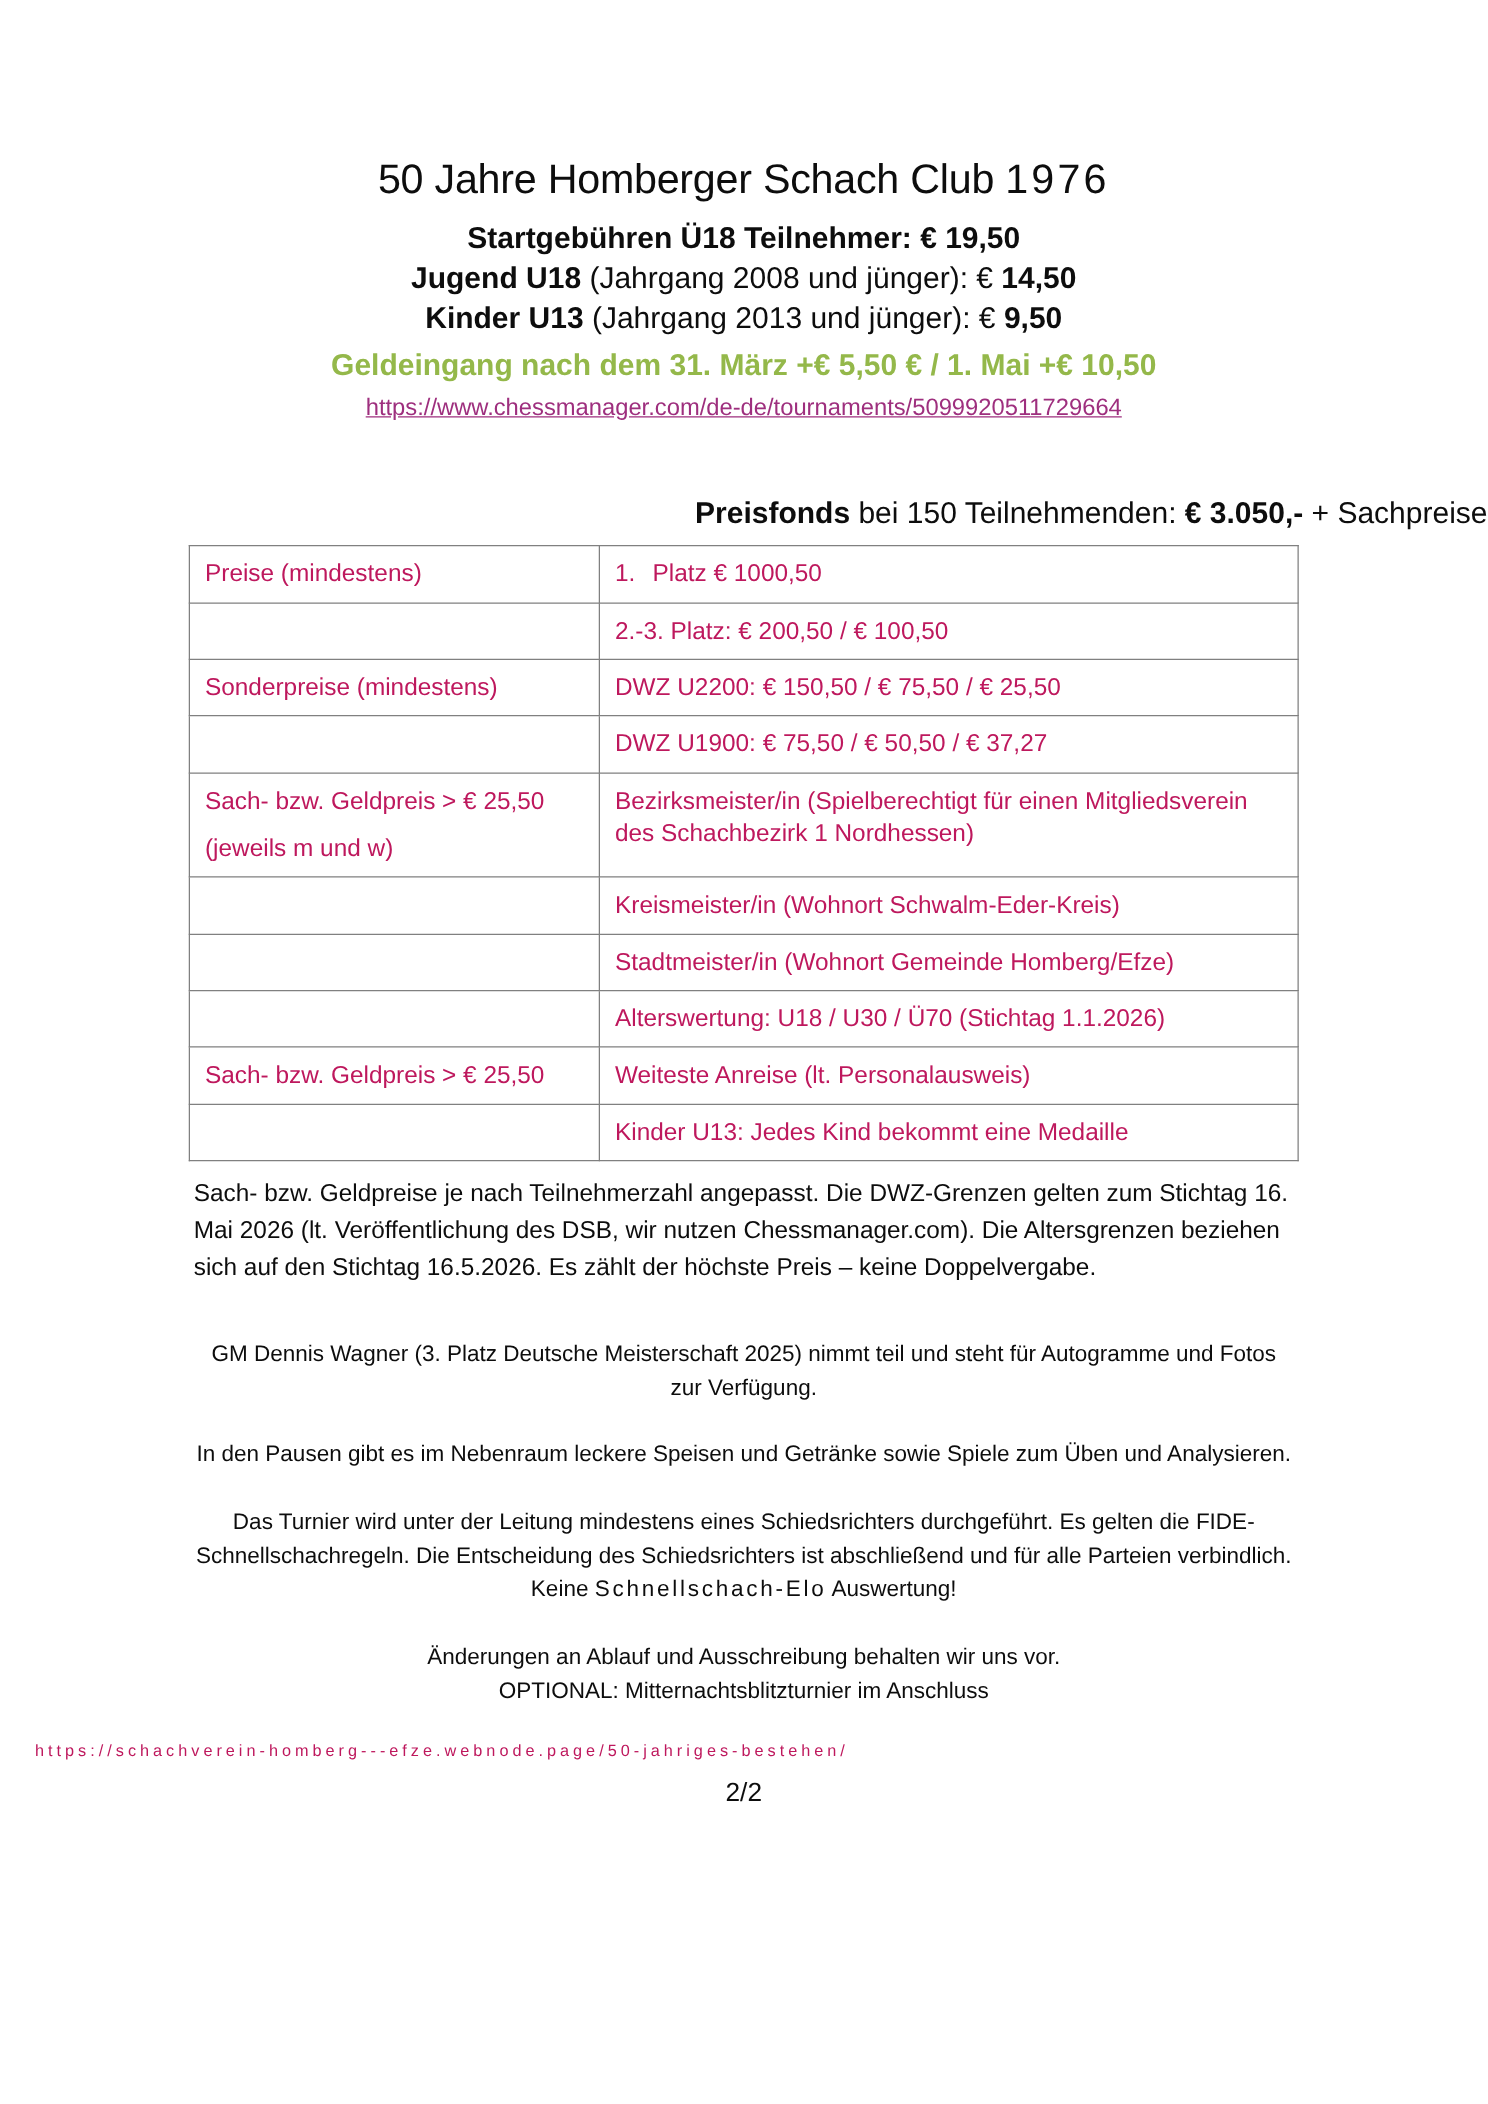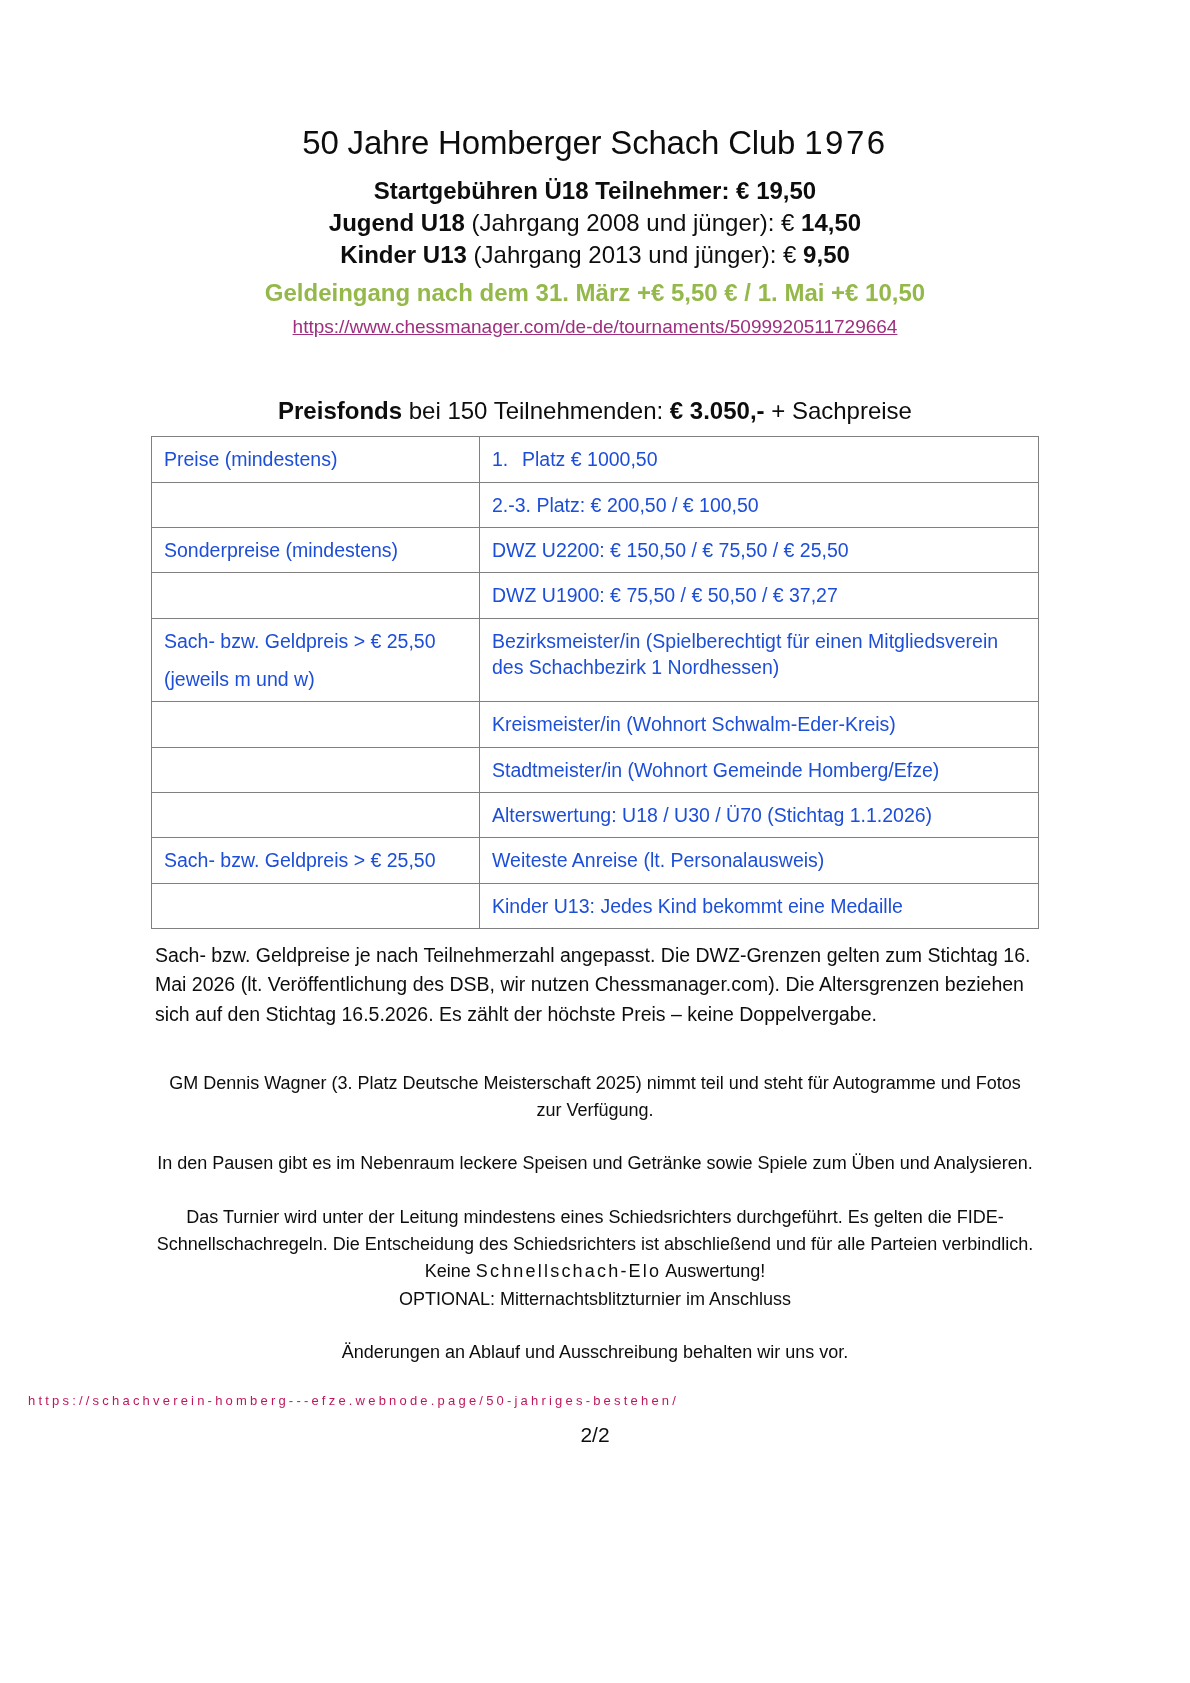--- a/index.html
+++ b/index.html
@@ -71,42 +71,42 @@
     padding-top: 6px;
     line-height: 1.3;
   }
   .link-line a {
     color: #9e2f7e;
     text-decoration: underline;
   }
 
   
   .prizefund {
-    text-align: center;
+    text-align: right;
     font-size: 24px;
     margin: 0;
     padding-top: 56px;
     line-height: 1.3;
   }
   .prizefund b { font-weight: bold; }
 
   
   table.prize-table {
     width: 888px;
     margin: 10px auto 0 auto;
     border-collapse: collapse;
     table-layout: fixed;
     font-size: 19.5px;
   }
   table.prize-table td {
     border: 1px solid #808080;
     padding: 9px 10px 9px 12px;
     vertical-align: top;
     line-height: 1.35;
-    color: #1d4ed8;
+    color: #be185d;
   }
   td.col-left { width: 305px; }
   td.no-top { border-top: none; }
   td.no-bottom { border-bottom: none; }
   .numbered {
     padding-left: 18px;
   }
   .numbered .num {
     display: inline-block;
     width: 30px;
@@ -229,21 +229,21 @@
   </table>
 
   <p class="footnote">Sach- bzw. Geldpreise je nach Teilnehmerzahl angepasst. Die DWZ-Grenzen gelten zum Stichtag 16. Mai 2026 (lt. Veröffentlichung des DSB, wir nutzen Chessmanager.com). Die Altersgrenzen beziehen sich auf den Stichtag 16.5.2026. Es zählt der höchste Preis – keine Doppelvergabe.</p>
 
   <p class="body-para para-gap-1">GM Dennis Wagner (3. Platz Deutsche Meisterschaft 2025) nimmt teil und steht für Autogramme und Fotos zur Verfügung.</p>
 
   <p class="body-para para-justify para-gap-2">In den Pausen gibt es im Nebenraum leckere Speisen und Getränke sowie Spiele zum Üben und Analysieren.</p>
 
   <p class="body-para para-gap-2"><span>Das Turnier wird unter der Leitung mindestens eines Schiedsrichters durchgeführt. Es gelten die FIDE-Schnellschachregeln. Die Entscheidung des Schiedsrichters ist abschließend und für alle Parteien verbindlich. Keine</span> <span class="spaced-out">Schnellschach-Elo</span><span> Auswertung!</span></p>
 
+  <p class="body-para para-gap-2">Änderungen an Ablauf und Ausschreibung behalten wir uns vor.</p>
+
   <p class="body-para">OPTIONAL: Mitternachtsblitzturnier im Anschluss</p>
 
-  <p class="body-para para-gap-2">Änderungen an Ablauf und Ausschreibung behalten wir uns vor.</p>
-
   <p class="footer-url">https://schachverein-homberg---efze.webnode.page/50-jahriges-bestehen/</p>
 
   <p class="footer-page">2/2</p>
 
 </div>
 
 </body></html>

